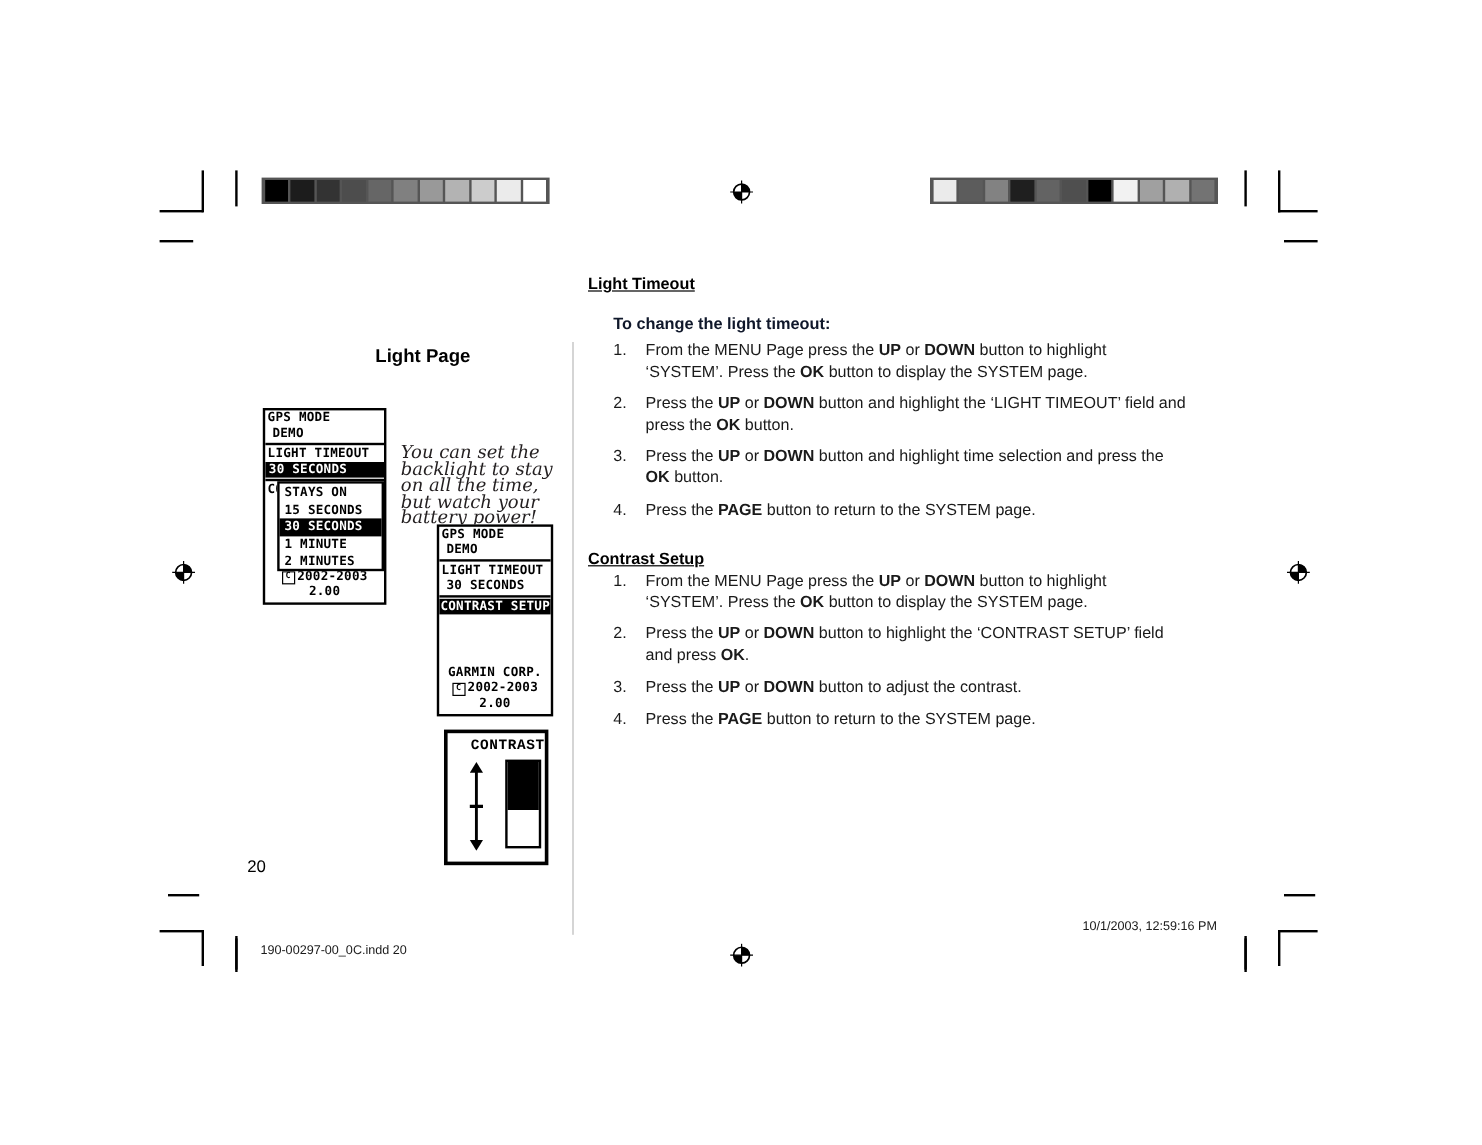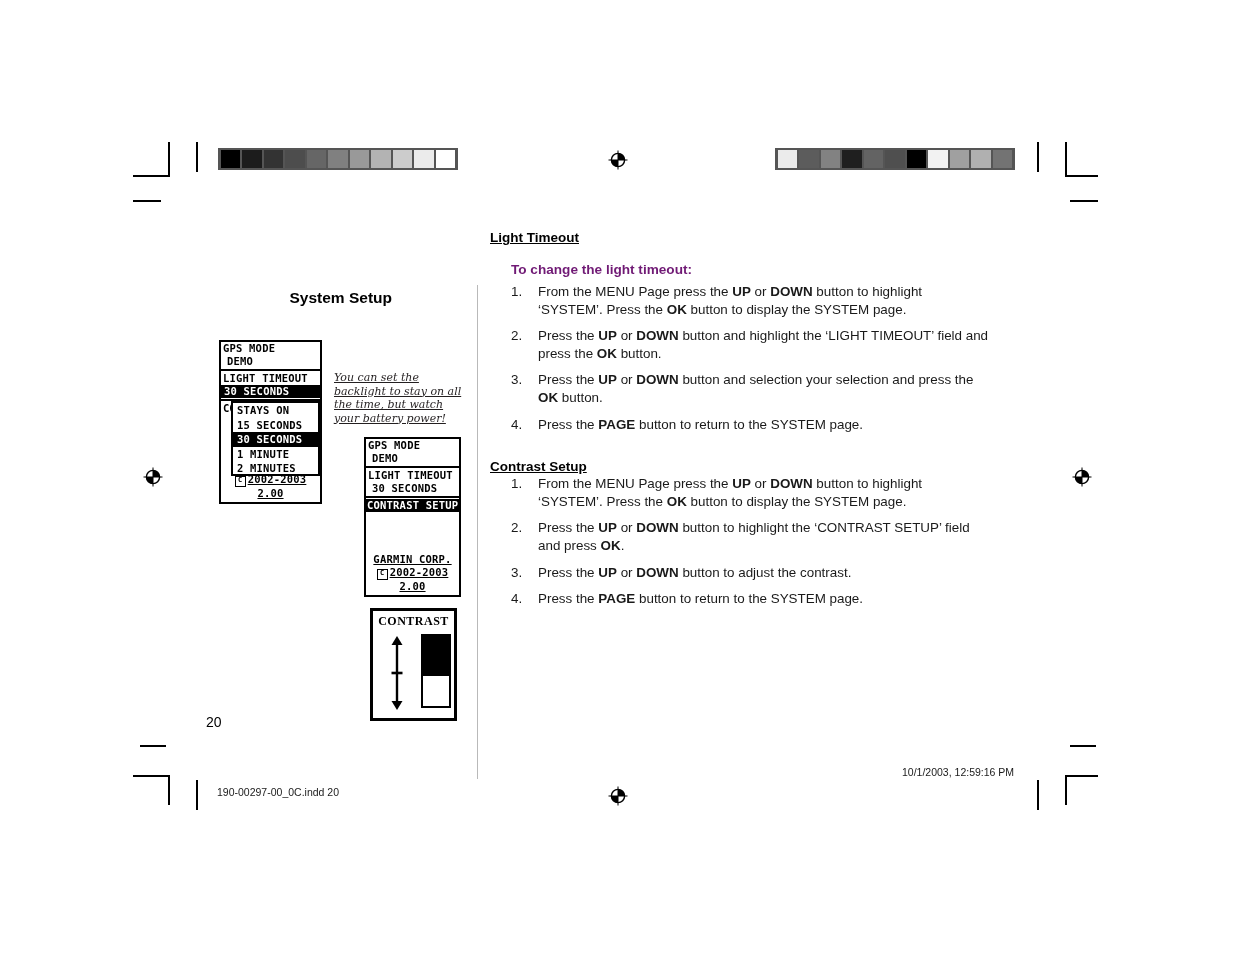--- a/index.html
+++ b/index.html
@@ -104,21 +104,21 @@
     height: 2px;
     background: #000000;
     margin: 1px 0;
   }
   .gps-footer {
     position: absolute;
     left: 0; right: 0;
     bottom: 2px;
     text-align: center;
   }
-  .gps-footer .gps-row { text-align: center; padding-left: 0; text-decoration: underline; }
+  .gps-footer .gps-row { text-align: center; padding-left: 0; }
 
   .copy-glyph {
     display: inline-block;
     border: 1.5px solid #000;
     width: 9px;
     height: 9px;
     line-height: 7px;
     font-size: 7px;
     text-align: center;
     vertical-align: 1px;
@@ -137,22 +137,22 @@
   .gps-popup .gps-row { padding-left: 4px; line-height: 14.5px; }
 
   
   .contrast-box {
     position: absolute;
     background: #ffffff;
     border: 3px solid #000000;
     box-sizing: border-box;
   }
   .contrast-title {
-    text-align: center;
-    font-family: Liberation Serif, serif;
+    text-align: right;
+    font-family: Liberation Mono, monospace;
     font-size: 12px;
     font-weight: bold;
     letter-spacing: 0.5px;
     margin-top: 3px;
     color: #000;
   }
   .contrast-body {
     position: relative;
     height: 78px;
     margin-top: 5px;
@@ -177,24 +177,23 @@
   .contrast-bar-fill {
     background: #000000;
     width: 100%;
   }
 
   
   .sidenote {
     position: absolute;
     font-family: "DejaVu Serif", serif;
     font-style: italic;
-    font-size: 11px;
+    font-size: 15px;
     line-height: 13.5px;
     color: #231f20;
-    text-decoration: underline;
   }
 
   
   .h-rule {
     font-size: 13.5px;
     font-weight: bold;
     text-decoration: underline;
     display: inline-block;
     color: #000;
   }
@@ -209,21 +208,21 @@
     font-size: 14.6px;
     line-height: 19.5px;
     color: #2b2b2b;
     text-indent: 22px;
     margin: 4px 0 0 0;
   }
   .sub-head {
     font-size: 13.6px;
     font-weight: bold;
     margin: 16px 0 6px 21px;
-    color: #701a75;
+    color: #0f172a;
   }
   ol.steps {
     list-style: none;
     margin: 0;
     padding: 0;
   }
   ol.steps li {
     position: relative;
     padding-left: 48px;
     font-size: 13.4px;
@@ -334,21 +333,21 @@
       <div class="swatch" style="background: rgb(99, 99, 99);"></div>
       <div class="swatch" style="background: rgb(79, 79, 79);"></div>
       <div class="swatch" style="background: rgb(0, 0, 0);"></div>
       <div class="swatch" style="background: rgb(242, 242, 242);"></div>
       <div class="swatch" style="background: rgb(160, 160, 160);"></div>
       <div class="swatch" style="background: rgb(176, 176, 176);"></div>
       <div class="swatch" style="background: rgb(115, 115, 115);"></div>
     </div>
 
 
-  <div class="section-title" style="left:177px; top:289px; width:215px;">System Setup</div>
+  <div class="section-title" style="left:177px; top:289px; width:215px;">Light Page</div>
 
   <div class="col-rule" style="left:477px; top:285px; height:494px;"></div>
 
   <div class="gps-screen" style="left:219px; top:340px; width:103px; height:164px;">
     <div class="gps-row">GPS MODE</div>
     <div class="gps-row" style="padding-left:6px;">DEMO</div>
     <div class="gps-sep"></div>
     <div class="gps-row">LIGHT TIMEOUT</div>
     <div class="gps-row inv" style="padding-left:3px;">30 SECONDS</div>
     <div class="gps-sep"></div>
@@ -409,21 +408,21 @@
   </div>
 
   <div class="body-col">
 
     <div>
       <span class="h-rule">Light Timeout</span>
       <div class="sub-head">To change the light timeout:</div>
       <ol class="steps" id="steps-light-timeout">
           <li><span class="num">1.</span><span>From the MENU Page press the </span><b>UP</b><span> or </span><b>DOWN</b><span> button to highlight ‘SYSTEM’. Press the </span><b>OK</b><span> button to display the SYSTEM page.</span></li>
           <li><span class="num">2.</span><span>Press the </span><b>UP</b><span> or </span><b>DOWN</b><span> button and highlight the ‘LIGHT TIMEOUT’ field and press the </span><b>OK</b><span> button.</span></li>
-          <li><span class="num">3.</span><span>Press the </span><b>UP</b><span> or </span><b>DOWN</b><span> button and selection your selection and press the </span><b>OK</b><span> button.</span></li>
+          <li><span class="num">3.</span><span>Press the </span><b>UP</b><span> or </span><b>DOWN</b><span> button and highlight time selection and press the </span><b>OK</b><span> button.</span></li>
           <li><span class="num">4.</span><span>Press the </span><b>PAGE</b><span> button to return to the SYSTEM page.</span></li>
         </ol>
     </div>
 
     <div class="blk">
       <span class="h-rule">Contrast Setup</span>
       <ol class="steps" id="steps-contrast-setup">
           <li><span class="num">1.</span><span>From the MENU Page press the </span><b>UP</b><span> or </span><b>DOWN</b><span> button to highlight ‘SYSTEM’. Press the </span><b>OK</b><span> button to display the SYSTEM page.</span></li>
           <li><span class="num">2.</span><span>Press the </span><b>UP</b><span> or </span><b>DOWN</b><span> button to highlight the ‘CONTRAST SETUP’ field and press </span><b>OK</b><span>.</span></li>
           <li><span class="num">3.</span><span>Press the </span><b>UP</b><span> or </span><b>DOWN</b><span> button to adjust the contrast.</span></li>

